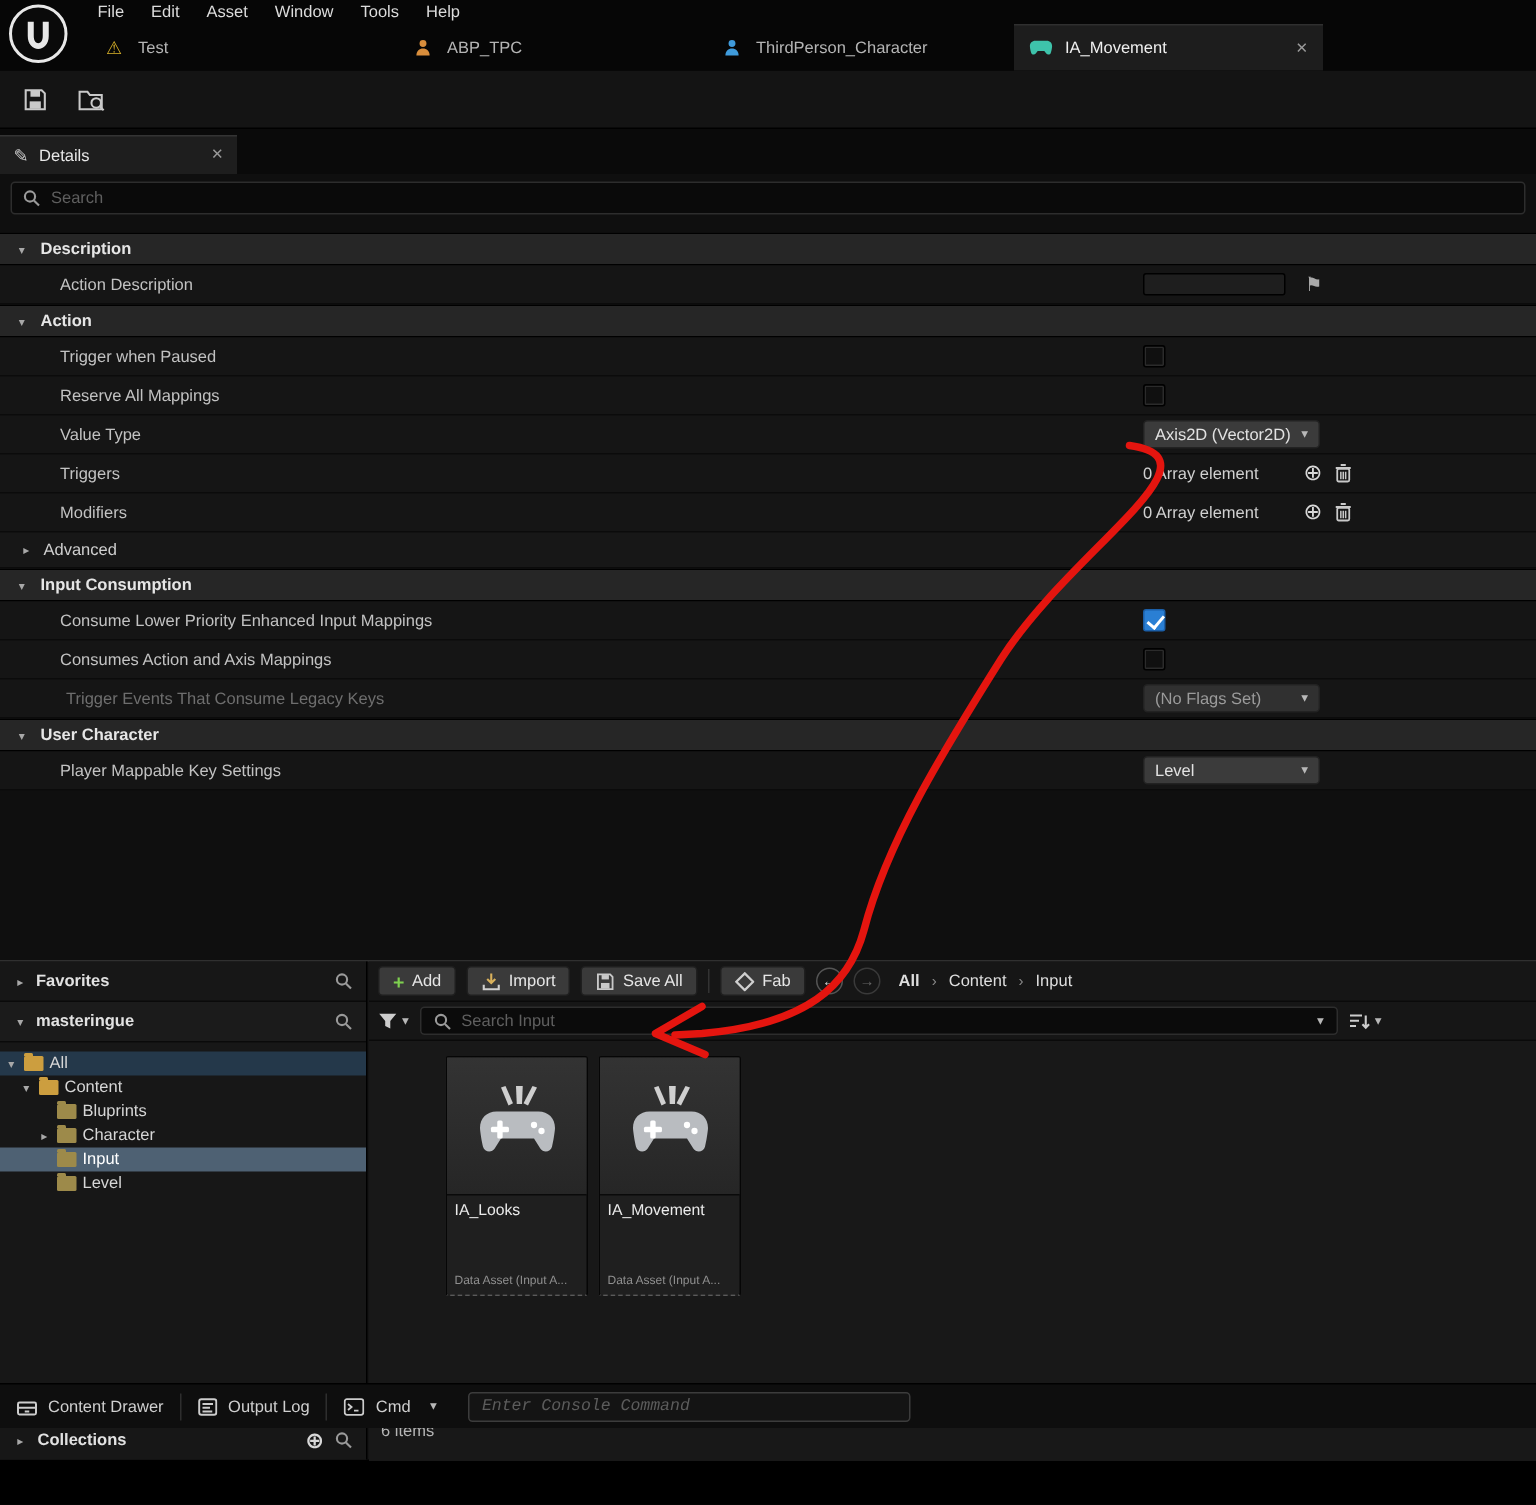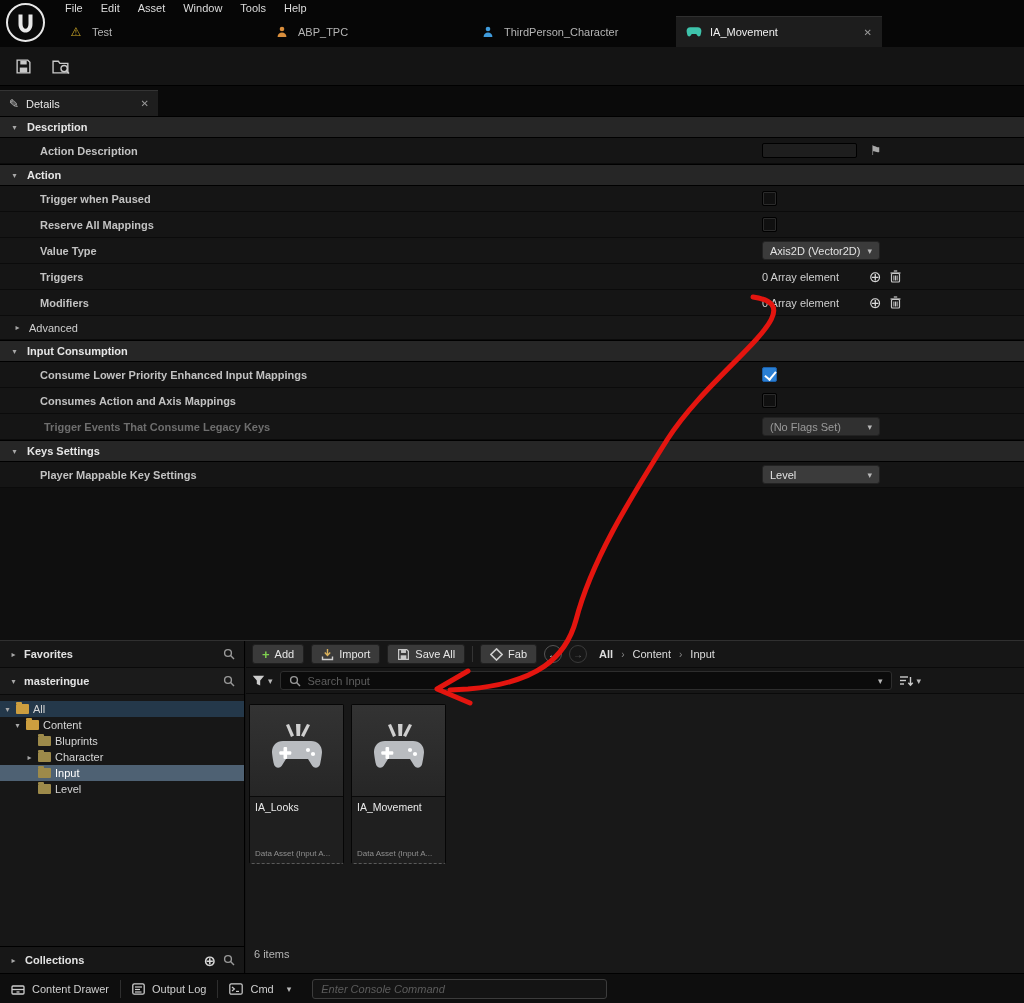--- a/index.html
+++ b/index.html
@@ -25,26 +25,26 @@
 
   
   .details{position:absolute;top:86px;left:0;right:0;height:554px;background:#0f0f0f;}
   .dtab-row{height:30px;background:#0a0a0a;display:flex;align-items:flex-end;}
   .dtab{width:158px;height:26px;background:#1e1e1e;display:flex;align-items:center;gap:7px;padding:0 9px;color:#e8e8e8;border-top:1px solid #343434;}
   .dtab .close{margin-left:auto;color:#9a9a9a;font-size:10px;}
   .pencil{color:#c9c9c9;font-size:12px;}
   .dsearch{margin:5px 7px 12px;height:22px;background:#0a0a0a;border:1px solid #2d2d2d;border-radius:3px;display:flex;align-items:center;padding:0 7px;gap:7px;}
   .dsearch input,.cb-search input,.console-input input{flex:1;background:transparent;border:none;outline:none;color:#ccc;font-size:11px;}
   .dsearch input::placeholder,.cb-search input::placeholder{color:#5f5f5f;}
-  .console-input input{font-style:italic;}
+  .console-input input{font-style:italic;font-family:Liberation Mono, monospace;}
   .console-input input::placeholder{color:#5c5c5c;}
   .sec-header{height:22px;background:#262626;border-top:1px solid #000;border-bottom:1px solid #000;display:flex;align-items:center;gap:8px;padding-left:10px;font-weight:bold;color:#e6e6e6;}
   .tri{color:#a8a8a8;font-size:8px;width:9px;text-align:center;flex:none;}
   .prow{height:26px;display:flex;align-items:center;background:#151515;border-bottom:1px solid #0b0b0b;}
-  .plabel{width:720px;padding-left:40px;color:#c2c2c2;white-space:nowrap;overflow:hidden;flex:none;font-weight:bold;}
+  .plabel{width:720px;padding-left:40px;color:#c2c2c2;white-space:nowrap;overflow:hidden;flex:none;}
   .prow.dim .plabel{color:#6e6e6e;padding-left:44px;}
   .pval{flex:1;display:flex;align-items:center;gap:8px;padding-left:42px;padding-right:8px;}
   .adv-row{height:24px;display:flex;align-items:center;gap:7px;padding-left:13px;background:#171717;border-bottom:1px solid #0b0b0b;color:#cfcfcf;}
   .checkbox{width:15px;height:15px;background:#101010;border:1px solid #000;box-shadow:inset 0 0 0 1px #2b2b2b;border-radius:2px;position:relative;flex:none;}
   .checkbox.checked{background:#2a7fd4;box-shadow:none;border-color:#1b5fa8;}
   .checkbox.checked::after{content:"";position:absolute;left:4px;top:1px;width:5px;height:9px;border:solid #fff;border-width:0 2px 2px 0;transform:rotate(40deg);}
   .dropdown{min-width:118px;height:19px;background:#3b3b3b;border:1px solid #222;border-radius:3px;display:flex;align-items:center;justify-content:space-between;padding:0 7px;color:#e2e2e2;}
   .dropdown.dim{background:#303030;color:#9b9b9b;}
   .chev{font-size:9px;color:#b8b8b8;margin-left:6px;}
   .mini-input{width:95px;height:15px;background:#1e1e1e;border:1px solid #000;border-radius:2px;}
@@ -77,29 +77,29 @@
   .vdiv{width:1px;height:16px;background:#333;}
   .navbtn{width:18px;height:18px;border:1px solid #555;border-radius:50%;display:flex;align-items:center;justify-content:center;color:#ccc;font-size:10px;flex:none;}
   .navbtn.dimmed{color:#666;border-color:#3a3a3a;}
   .breadcrumb{display:flex;align-items:center;gap:8px;margin-left:5px;color:#ddd;}
   .breadcrumb .sep{color:#888;font-size:10px;}
   .breadcrumb .b0{font-weight:bold;}
   .filter-row{height:26px;display:flex;align-items:center;gap:7px;padding:0 6px;background:#161616;border-bottom:1px solid #0a0a0a;}
   .funnel-wrap,.sort-wrap{display:flex;align-items:center;gap:3px;}
   .cb-search{flex:1;max-width:612px;height:19px;background:#0b0b0b;border:1px solid #2d2d2d;border-radius:3px;display:flex;align-items:center;gap:7px;padding:0 8px;}
   .asset-area{position:relative;height:280px;background:#181818;}
-  .tiles{display:flex;gap:7px;padding:10px 0 0 3px;}
+  .tiles{display:flex;gap:7px;padding:10px 0 0 3px;margin-left:48px;}
   .tile{width:95px;height:160px;background:#1f1f1f;border:1px solid #060606;border-bottom:1px dashed #5a5a5a;border-radius:2px;display:flex;flex-direction:column;}
   .thumb{height:92px;background:linear-gradient(#333333,#262626);display:flex;align-items:center;justify-content:center;border-bottom:1px solid #0a0a0a;}
   .tname{padding:4px 5px 0;color:#eaeaea;line-height:1.25;font-size:10.5px;flex:1;}
   .ttype{padding:0 5px 5px;font-size:8px;color:#8f8f8f;white-space:nowrap;overflow:hidden;}
   .items-count{position:absolute;left:8px;bottom:14px;color:#b5b5b5;}
 
   
-  .statusbar{position:absolute;top:973px;left:0;right:0;height:30px;background:#0e0e0e;border-top:1px solid #000;display:flex;align-items:center;}
+  .statusbar{position:absolute;top:922px;left:0;right:0;height:30px;background:#0e0e0e;border-top:1px solid #000;display:flex;align-items:center;}
   .sb-item{display:flex;align-items:center;gap:7px;padding:0 11px;height:100%;color:#cfcfcf;}
   .sb-div{width:1px;height:18px;background:#2e2e2e;}
   .console-input{width:295px;height:20px;background:#141414;border:1px solid #3c3c3c;border-radius:3px;margin-left:10px;display:flex;align-items:center;padding:0 8px;}
 
   
   .annot{position:absolute;inset:0;z-index:60;pointer-events:none;}
 </style>
 </head>
 <body>
 
@@ -172,20 +172,27 @@
 
 <div class="details">
   <div class="dtab-row">
     <div class="dtab">
       <span class="pencil">✎</span>
       <span>Details</span>
       <span class="close">✕</span>
     </div>
   </div>
 
+  <div class="dsearch">
+    <svg width="12" height="12" viewBox="0 0 12 12">
+        <circle cx="5" cy="5" r="3.4" fill="none" stroke="#9a9a9a" stroke-width="1.4"></circle>
+        <line x1="7.6" y1="7.6" x2="11" y2="11" stroke="#9a9a9a" stroke-width="1.4"></line>
+      </svg>
+    <input type="text" placeholder="Search" style="">
+  </div>
 
   <div class="sec-header">
     <span class="tri">▾</span>
     <span>Description</span>
   </div>
   <div class="prow">
     <span class="plabel">Action Description</span>
     <div class="pval">
       <span class="mini-input"></span>
       <span class="flag-icon">⚑</span>
@@ -277,21 +284,21 @@
     <div class="pval">
       <div class="dropdown dim">
         <span>(No Flags Set)</span>
         <span class="chev">▾</span>
       </div>
     </div>
   </div>
 
   <div class="sec-header">
     <span class="tri">▾</span>
-    <span>Keys Settings</span>
+    <span>User Character</span>
   </div>
   <div class="prow">
     <span class="plabel">Player Mappable Key Settings</span>
     <div class="pval">
       <div class="dropdown">
         <span>Level</span>
         <span class="chev">▾</span>
       </div>
     </div>
   </div>

